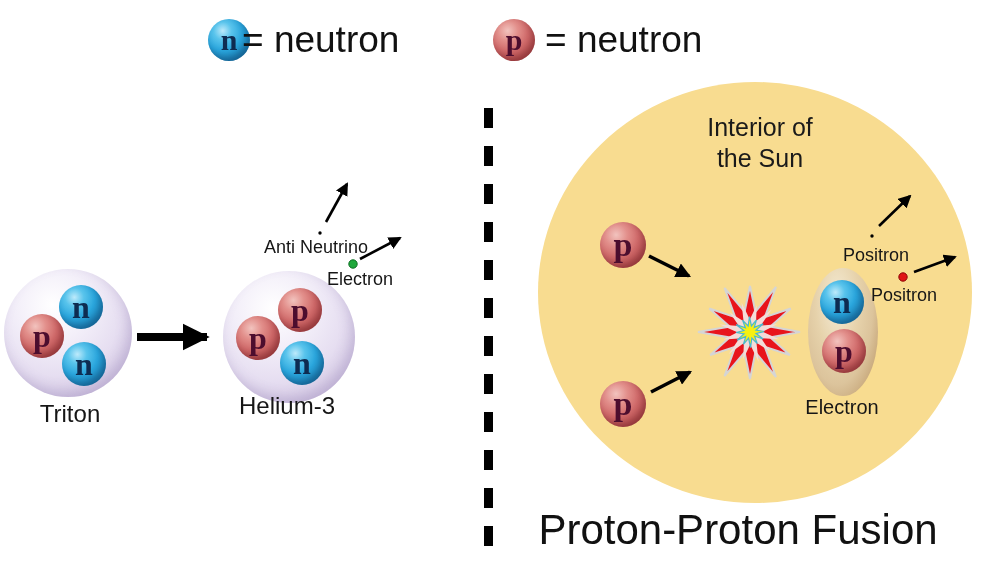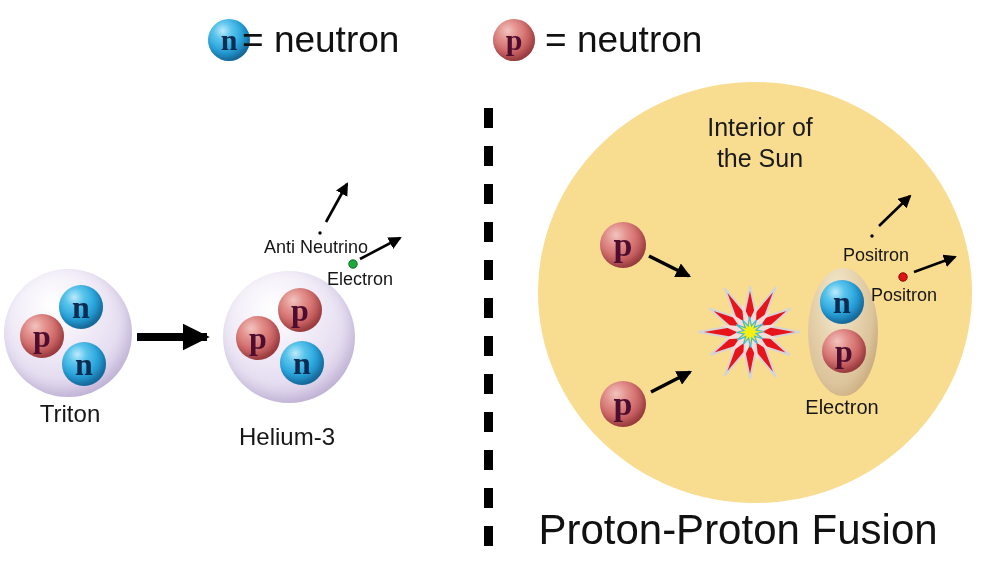--- a/index.html
+++ b/index.html
@@ -93,21 +93,21 @@
   <div class="nucleus" style="left:223px;top:271px;width:132px;height:132px;"></div>
   <div class="sphere sphere-p" style="left:278px;top:288px;width:44px;height:44px;">
     <span class="glyph" style="font-size:32px;">p</span>
   </div>
   <div class="sphere sphere-p" style="left:236px;top:316px;width:44px;height:44px;">
     <span class="glyph" style="font-size:32px;">p</span>
   </div>
   <div class="sphere sphere-n" style="left:280px;top:341px;width:44px;height:44px;">
     <span class="glyph" style="font-size:32px;">n</span>
   </div>
-  <div class="lbl lbl-nucleus" style="left:227px;top:423px;width:120px;">Helium-3</div>
+  <div class="lbl lbl-nucleus" style="left:227px;top:392px;width:120px;">Helium-3</div>
 
   <div class="lbl lbl-small" style="left:256px;top:237px;width:120px;">Anti Neutrino</div>
   <div class="lbl lbl-small" style="left:304px;top:269px;width:112px;">Electron</div>
 
   <div class="sun-label" style="left:685px;top:112px;width:150px;">
     <div>Interior of</div>
     <div>the Sun</div>
   </div>
 
   <div class="sphere sphere-p" style="left:600px;top:222px;width:46px;height:46px;">

